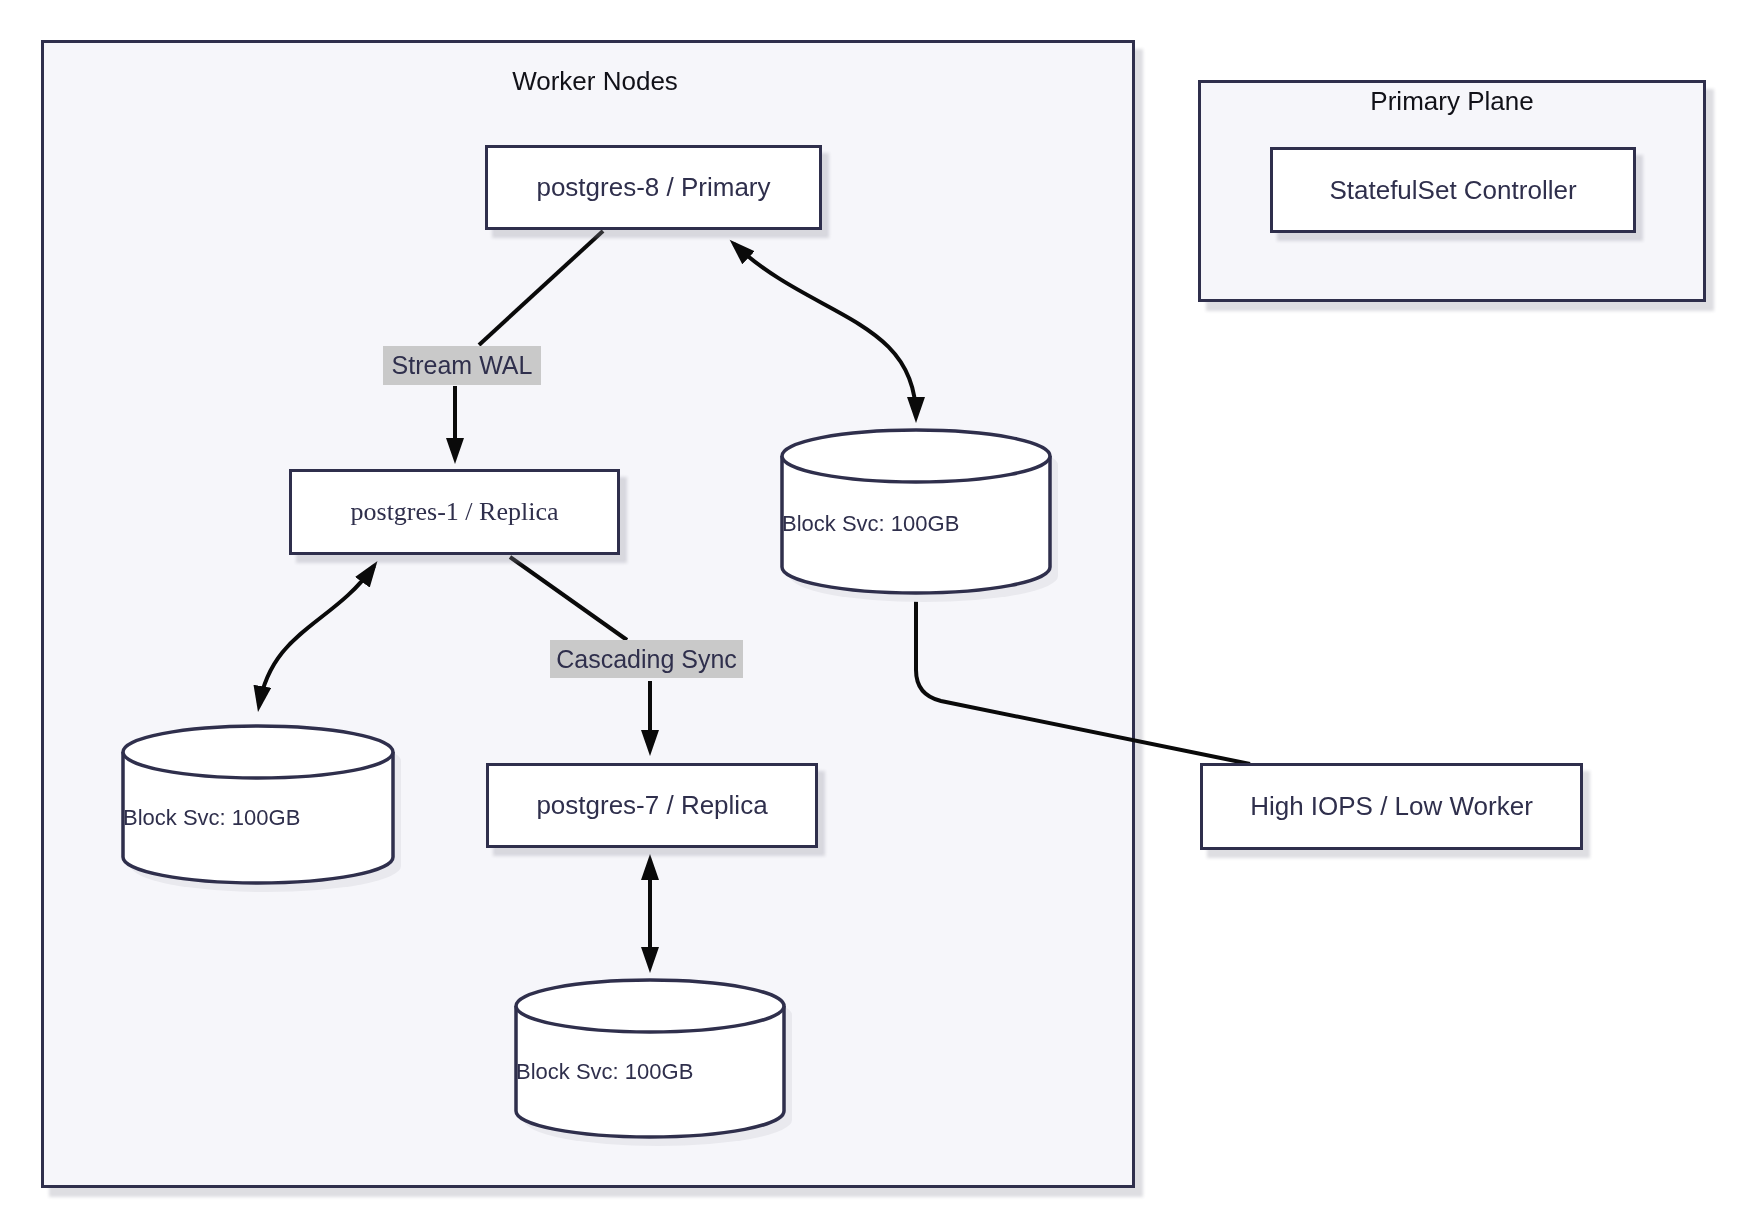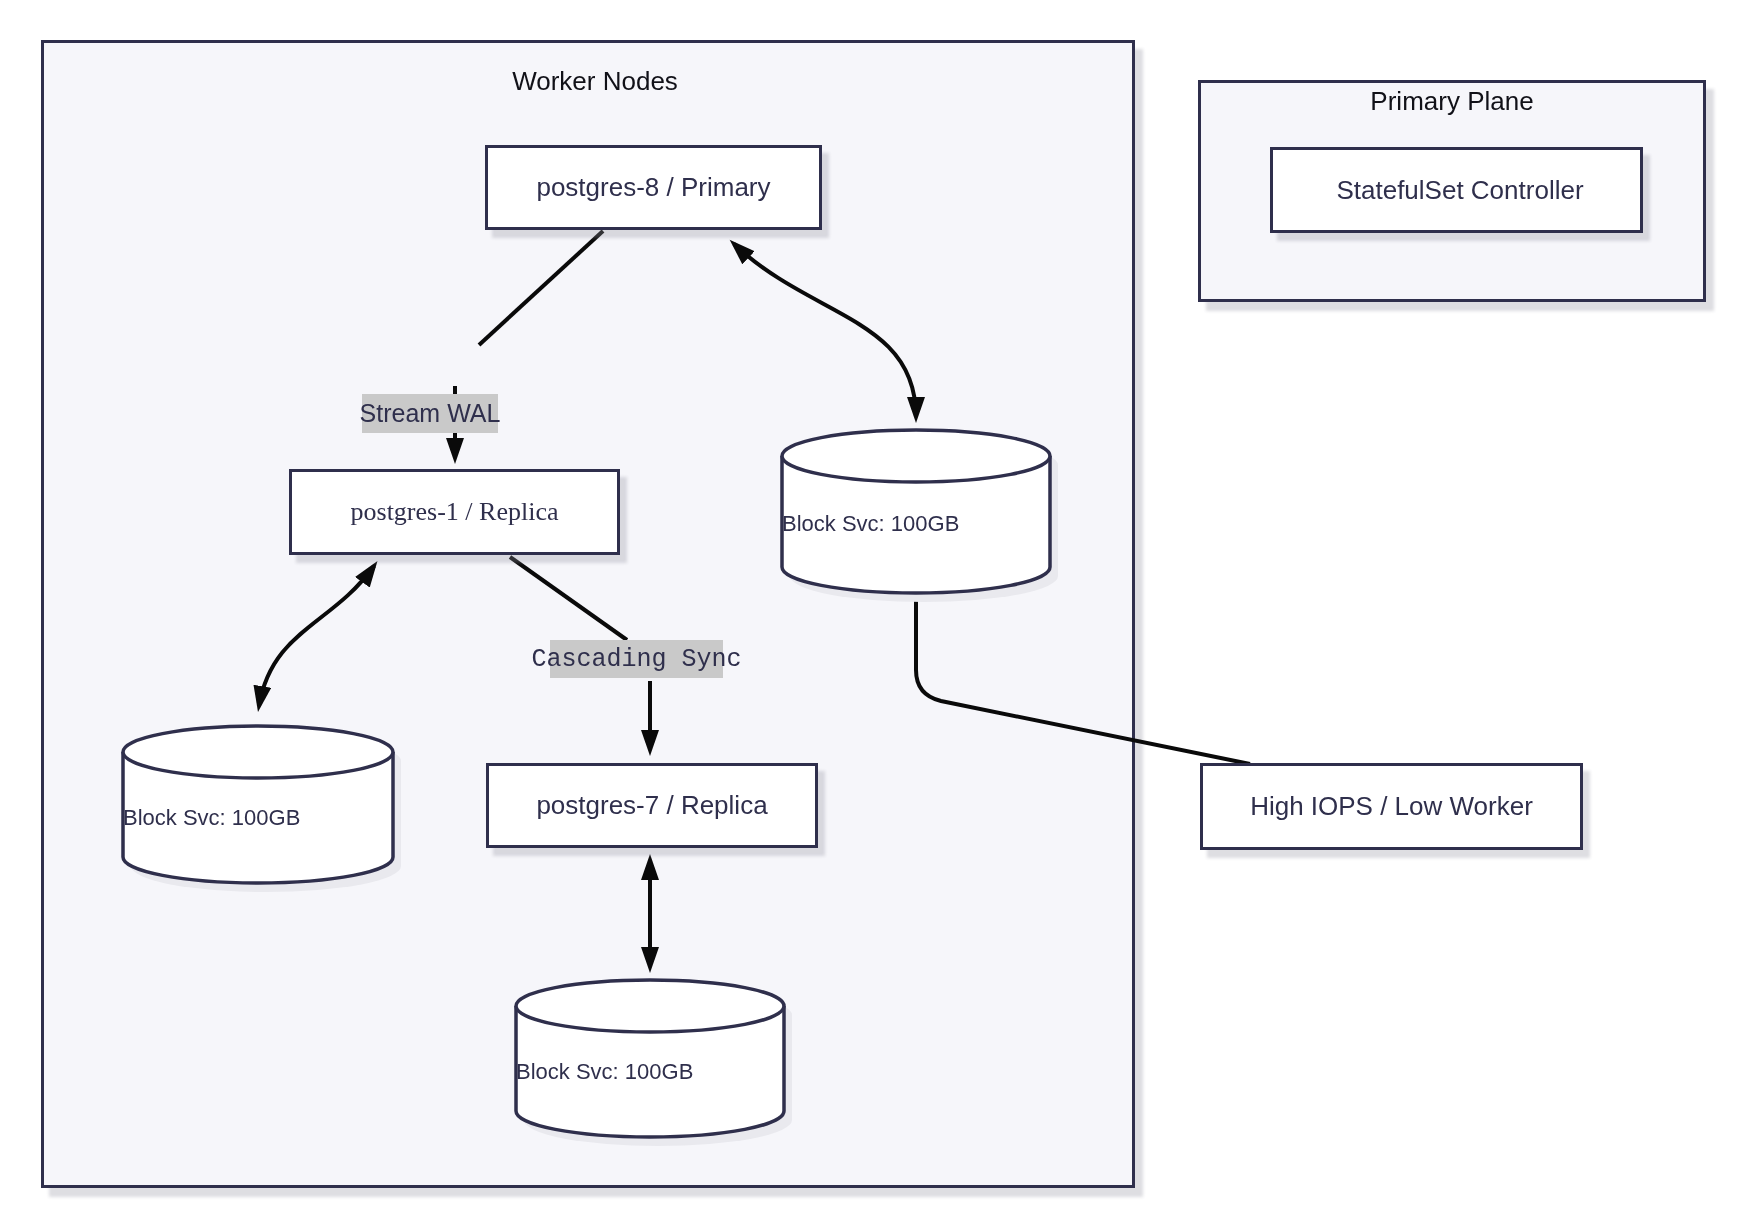--- a/index.html
+++ b/index.html
@@ -102,25 +102,25 @@
     <ellipse cx="650" cy="1006" rx="134" ry="26" fill="#ffffff" stroke="#2f2f4c" stroke-width="3.5"></ellipse>
   </g>
 </svg>
 
 <div class="node" style="left:485px;top:145px;width:331px;height:79px;">postgres-8 / Primary</div>
 
 <div class="node" style="left:289px;top:469px;width:325px;height:80px;font-family:Liberation Serif, serif;">postgres-1 / Replica</div>
 
 <div class="node" style="left:486px;top:763px;width:326px;height:79px;">postgres-7 / Replica</div>
 
-<div class="node" style="left:1270px;top:147px;width:360px;height:80px;padding-left:7px;">StatefulSet Controller</div>
+<div class="node" style="left:1270px;top:147px;width:360px;height:80px;">StatefulSet Controller</div>
 
 <div class="node" style="left:1200px;top:763px;width:377px;height:81px;">High IOPS / Low Worker</div>
 
-<div class="edge-label" style="left:362px;top:346px;width:136px;height:39px;margin-top:48px;">Stream WAL</div>
+<div class="edge-label" style="left:383px;top:346px;width:158px;height:39px;">Stream WAL</div>
 
-<div class="edge-label" style="left:550px;top:640px;width:173px;height:38px;font-family:Liberation Mono, monospace;">Cascading Sync</div>
+<div class="edge-label" style="left:550px;top:640px;width:193px;height:38px;">Cascading Sync</div>
 
 <div class="cyl-label" style="left:782px;top:511px;width:268px;">Block Svc: 100GB</div>
 
 <div class="cyl-label" style="left:123px;top:805px;width:270px;">Block Svc: 100GB</div>
 
 <div class="cyl-label" style="left:516px;top:1059px;width:268px;">Block Svc: 100GB</div>
 
 </body></html>

